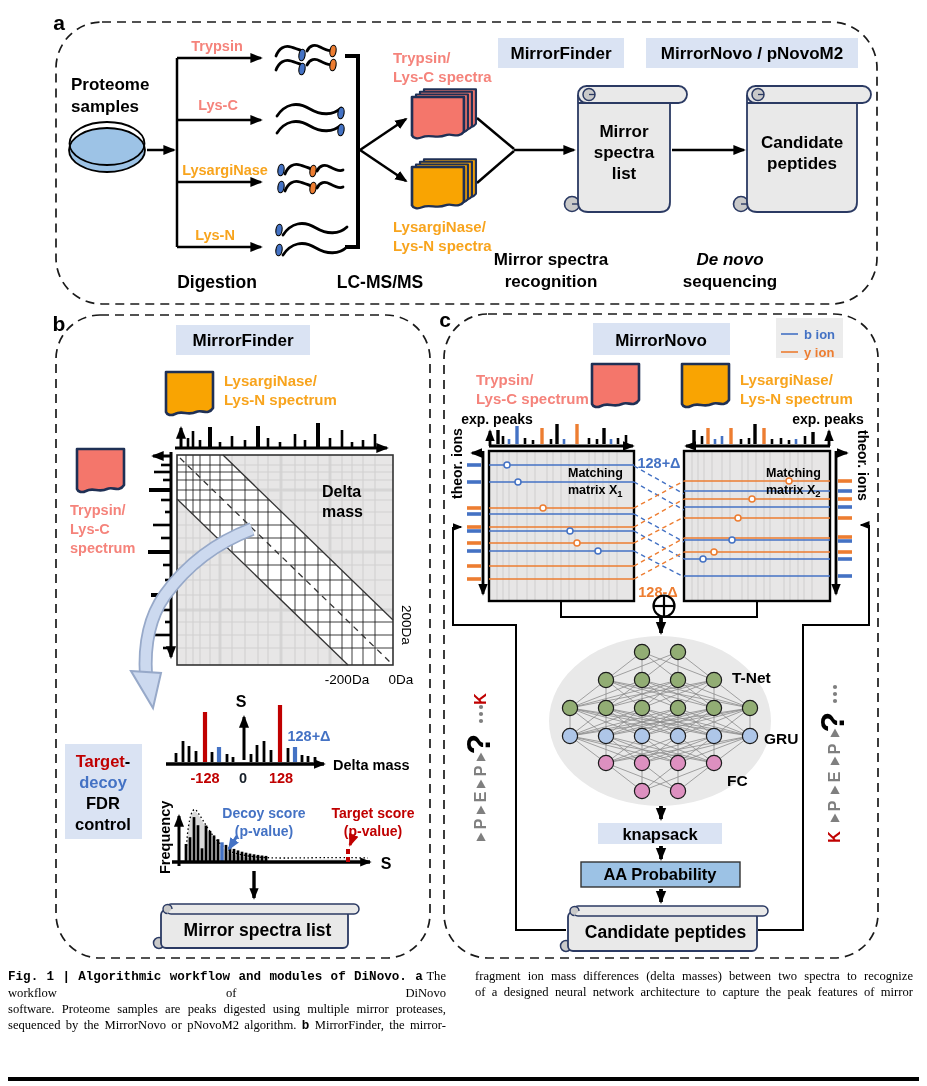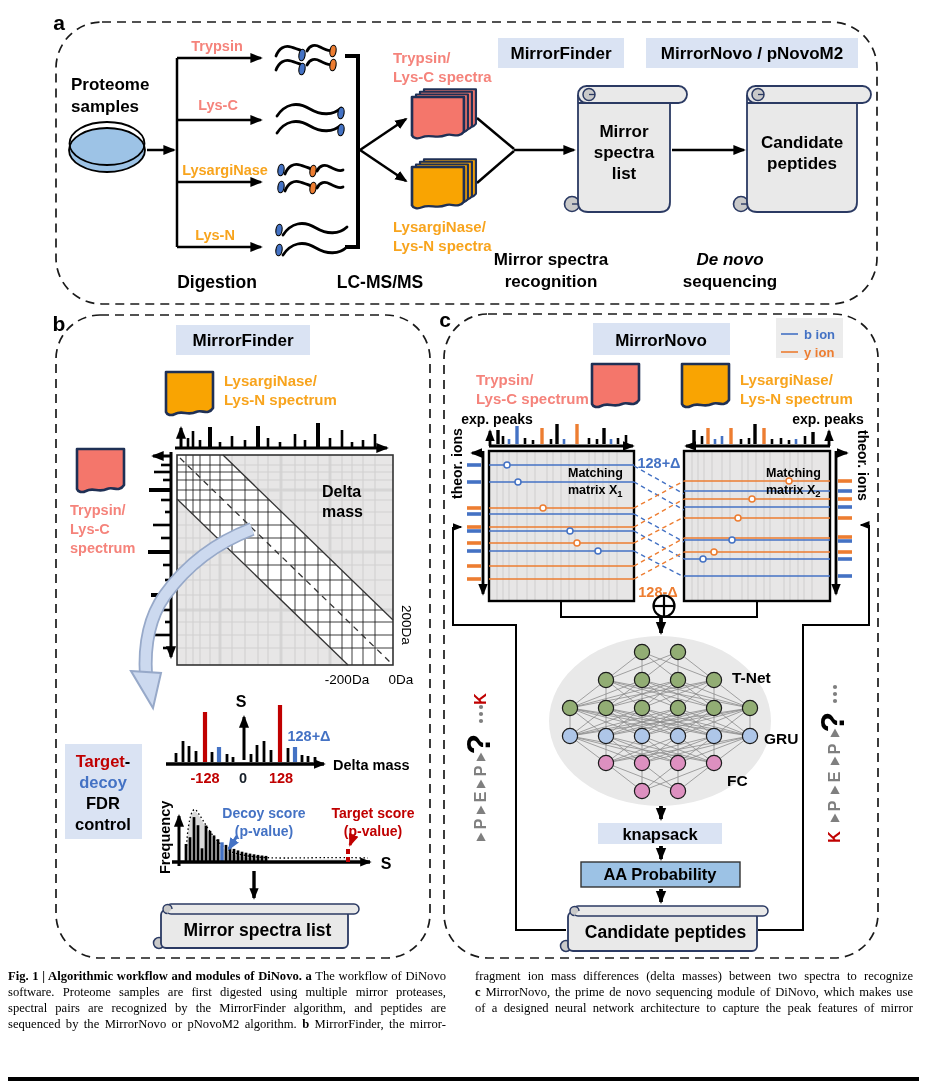--- a/index.html
+++ b/index.html
@@ -1,16 +1,16 @@
 <!DOCTYPE html>
 <html><head><meta charset="utf-8"><style>
 html,body{margin:0;padding:0;background:#fff;width:927px;height:1086px;overflow:hidden;}
 body,svg text{font-family:"Liberation Sans",sans-serif;}
 .cap{font-family:"Liberation Serif",serif;font-size:12.6px;line-height:15.9px;color:#000;position:absolute;text-align:justify;}
-.cap b{font-family:Liberation Serif, serif;}
+.cap b{font-family:Liberation Mono, monospace;}
 .jl{text-align:justify;text-align-last:justify;}
 </style></head><body>
 <svg width="927" height="1086" viewBox="0 0 927 1086" style="position:absolute;top:0;left:0">
 <defs>
 <marker id="ak" viewBox="0 0 10 10" refX="8.5" refY="5" markerWidth="5" markerHeight="5" orient="auto-start-reverse">
         <path d="M0 1 L10 5 L0 9 z" fill="#000"></path>
       </marker>
 <marker id="akm" viewBox="0 0 10 10" refX="8.5" refY="5" markerWidth="4.2" markerHeight="4.2" orient="auto-start-reverse">
         <path d="M0 1 L10 5 L0 9 z" fill="#000"></path>
       </marker>
@@ -734,22 +734,20 @@
 <text x="0" y="0" font-size="16" font-weight="bold" fill="#7f7f7f" text-anchor="middle" style="" transform="translate(840,806) rotate(-90)">P</text>
 <text x="0" y="0" font-size="16" font-weight="bold" fill="#7f7f7f" text-anchor="middle" style="" transform="translate(840,777) rotate(-90)">E</text>
 <text x="0" y="0" font-size="16" font-weight="bold" fill="#7f7f7f" text-anchor="middle" style="" transform="translate(840,749) rotate(-90)">P</text>
 <text x="0" y="0" font-size="34" font-weight="bold" fill="#000" text-anchor="middle" style="" transform="translate(844,722) rotate(-90)">?</text>
 <circle cx="835" cy="687" r="2.1" fill="#7f7f7f"></circle>
 <circle cx="835" cy="694" r="2.1" fill="#7f7f7f"></circle>
 <circle cx="835" cy="701" r="2.1" fill="#7f7f7f"></circle>
 </svg>
 <div class="cap" style="left:8px;top:969px;width:438px;">
 <div class="jl"><b>Fig. 1 | Algorithmic workflow and modules of DiNovo. a</b> The workflow of DiNovo</div>
-<div class="jl">software. Proteome samples are first digested using multiple mirror proteases,</div>
-<div class="jl">spectral pairs are recognized by the MirrorFinder algorithm, and peptides are</div>
+<div class="jl">software. Proteome samples are peaks digested using multiple mirror proteases,</div>
 <div class="jl">sequenced by the MirrorNovo or pNovoM2 algorithm. <b>b</b> MirrorFinder, the mirror-</div>
 </div>
 <div class="cap" style="left:475px;top:969px;width:438px;">
 <div class="jl">fragment ion mass differences (delta masses) between two spectra to recognize</div>
-<div class="jl"><b>c</b> MirrorNovo, the prime de novo sequencing module of DiNovo, which makes use</div>
 <div class="jl">of a designed neural network architecture to capture the peak features of mirror</div>
 </div>
 <div style="position:absolute;left:8px;top:1077px;width:911px;height:4px;background:#000;"></div>
 
 </body></html>

